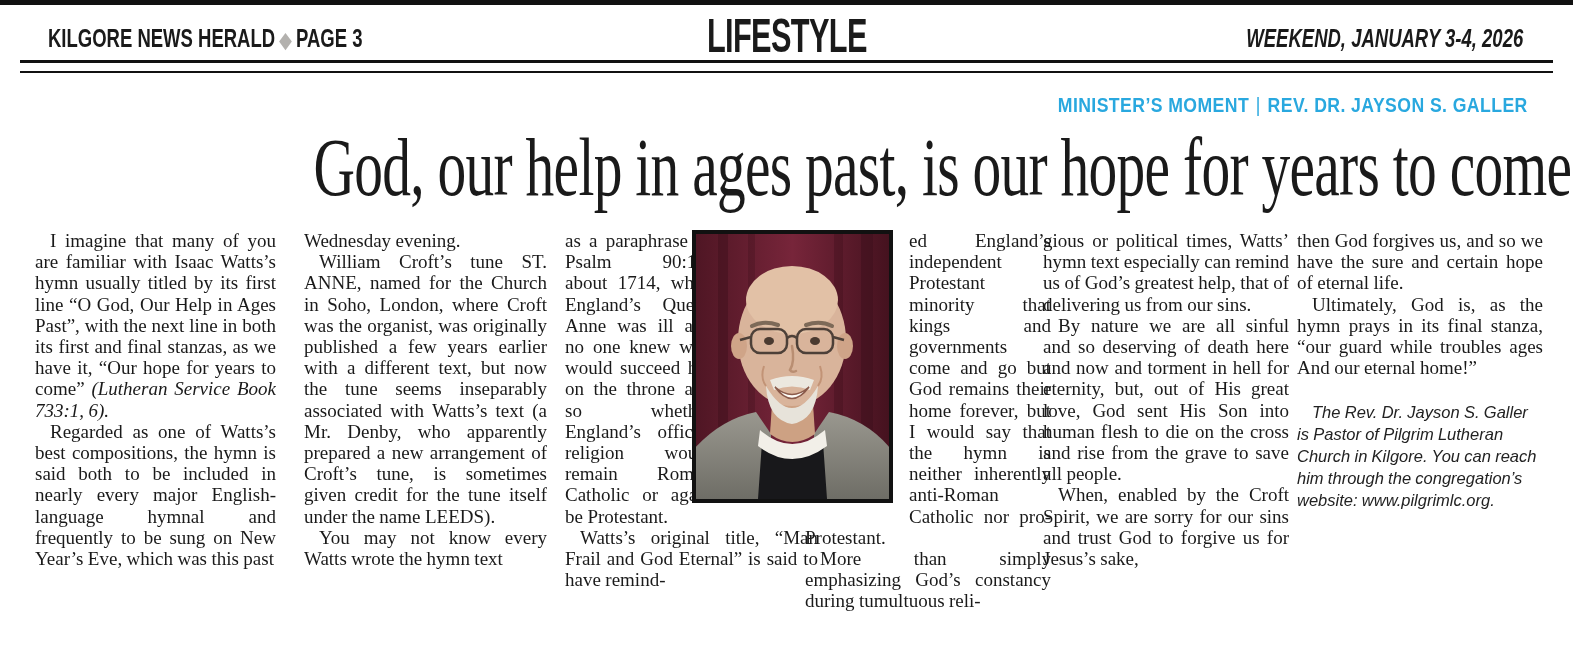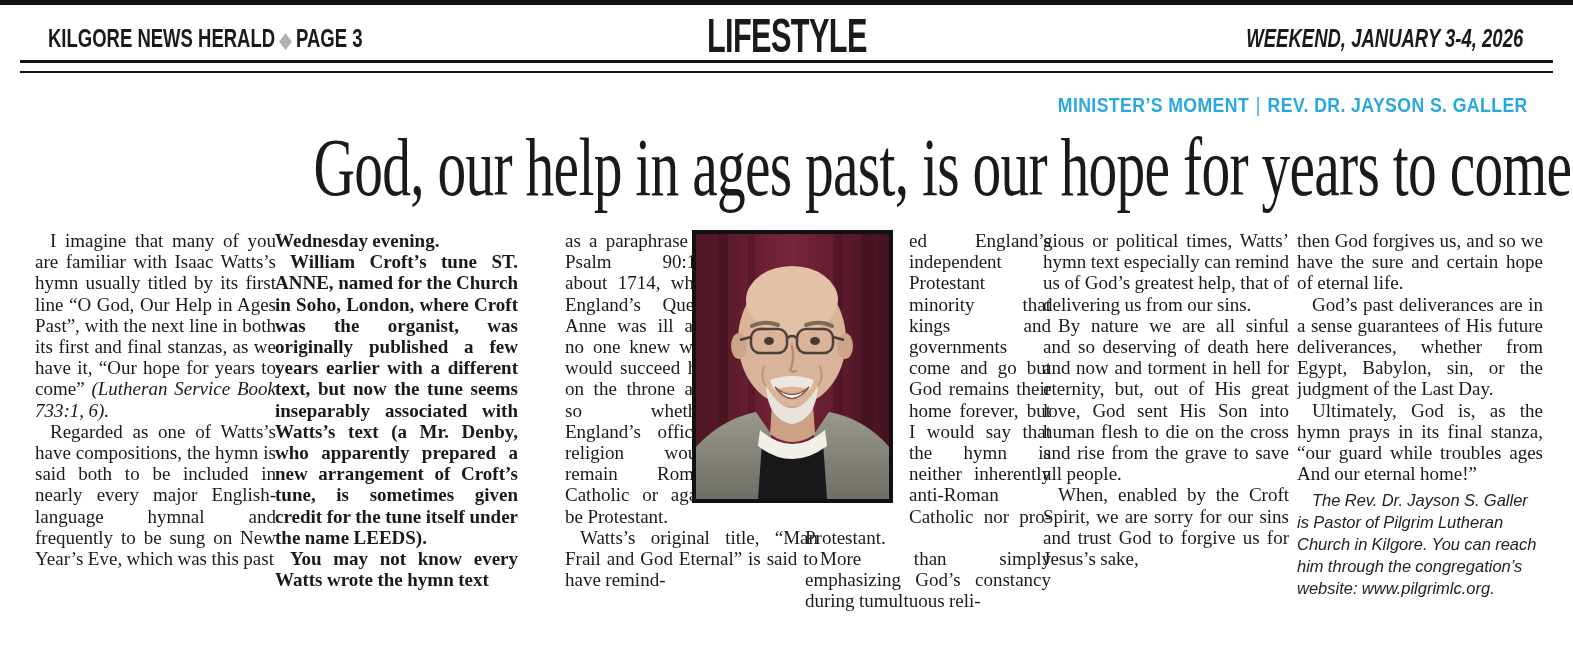--- a/index.html
+++ b/index.html
@@ -41,33 +41,33 @@
     font-family:"Liberation Serif",serif;font-size:82px;font-weight:normal;
     display:inline-block;transform:scaleX(0.70);transform-origin:center;
     white-space:nowrap;letter-spacing:-1px;
   }
   
   .col{
     position:absolute;top:230px;height:414px;overflow:hidden;
     text-align:justify;font-size:19px;line-height:21.2px;word-spacing:-0.3px;
   }
   #col1{left:35px;width:241px;}
-  #col2{left:275px;width:243px;font-weight:bold;}
+  #col2{left:304px;width:243px;}
   #col3{left:565px;width:253px;}
   #col4{left:794px;width:246px;margin-left:11px;}
   #col5{left:1043px;width:246px;font-family:Liberation Serif, serif;}
   #col6{left:1297px;width:246px;}
   .spacer-r{float:right;width:106px;height:277px;}
   .spacer-l{float:left;width:104px;height:277px;}
   .para{margin:0;}
   .para.indent{text-indent:15px;}
   .ital{font-style:italic;}
   .para.bio{
     font-family:"Liberation Sans",sans-serif;font-style:italic;font-weight:400;
-    font-size:16.5px;line-height:21.8px;text-align:left;margin-top:6px;color:#222;
+    font-size:16.5px;line-height:21.8px;text-align:left;margin-top:24px;color:#222;
   }
   
   .photo{
     position:absolute;left:692px;top:230px;width:201px;height:273px;
     border:4px solid #111;box-sizing:border-box;background:#5d1b2a;
   }
   .photo svg{display:block;width:100%;height:100%;}
 </style>
 </head>
 <body>
@@ -92,21 +92,21 @@
     <span>MINISTER’S MOMENT</span><span class="kicker-sep">|</span><span>REV. DR. JAYSON S. GALLER</span>
   </span>
 </div>
 
 <div class="headline">
   <span class="headline-inner">God, our help in ages past, is our hope for years to come</span>
 </div>
 
 <div id="col1" class="col">
     <p class="para indent"><span>I imagine that many of you are familiar with Isaac Watts’s hymn usually titled by its first line “O God, Our Help in Ages Past”, with the next line in both its first and final stanzas, as we have it, “Our hope for years to come” </span><span class="ital">(Lutheran Service Book 733:1, 6).</span></p>
-    <p class="para indent"><span>Regarded as one of Watts’s have compositions, the hymn is said both to be included in nearly every major English-language hymnal and frequently to be sung on New Year’s Eve, which was this past</span></p>
+    <p class="para indent"><span>Regarded as one of Watts’s best compositions, the hymn is said both to be included in nearly every major English-language hymnal and frequently to be sung on New Year’s Eve, which was this past</span></p>
   </div>
 <div id="col2" class="col">
     <p class="para"><span>Wednesday evening.</span></p>
     <p class="para indent"><span>William Croft’s tune ST. ANNE, named for the Church in Soho, London, where Croft was the organist, was originally published a few years earlier with a different text, but now the tune seems inseparably associated with Watts’s text (a Mr. Denby, who apparently prepared a new arrangement of Croft’s tune, is sometimes given credit for the tune itself under the name LEEDS).</span></p>
     <p class="para indent"><span>You may not know every Watts wrote the hymn text</span></p>
   </div>
 <div id="col3" class="col">
   <div class="spacer-r"></div>
 <p class="para"><span>as a paraphrase of Psalm 90:1-5 about 1714, when England’s Queen Anne was ill and no one knew who would succeed her on the throne and so whether England’s official religion would remain Roman Catholic or again be Protestant.</span></p>
     <p class="para indent"><span>Watts’s original title, “Man Frail and God Eternal” is said to have remind-</span></p>
@@ -116,21 +116,20 @@
 <p class="para"><span>ed England’s independent Protestant minority that kings and governments come and go but God remains their home forever, but I would say that the hymn is neither inherently anti-Roman Catholic nor pro-Protestant.</span></p>
     <p class="para indent"><span>More than simply emphasizing God’s constancy during tumultuous reli-</span></p>
   </div>
 <div id="col5" class="col">
     <p class="para"><span>gious or political times, Watts’ hymn text especially can remind us of God’s greatest help, that of delivering us from our sins.</span></p>
     <p class="para indent"><span>By nature we are all sinful and so deserving of death here and now and torment in hell for eternity, but, out of His great love, God sent His Son into human flesh to die on the cross and rise from the grave to save all people.</span></p>
     <p class="para indent"><span>When, enabled by the Croft Spirit, we are sorry for our sins and trust God to forgive us for Jesus’s sake,</span></p>
   </div>
 <div id="col6" class="col">
     <p class="para"><span>then God forgives us, and so we have the sure and certain hope of eternal life.</span></p>
-    <p class="para indent"><span>God’s past deliverances are in a sense guarantees of His future deliverances, whether from Egypt, Babylon, sin, or the judgment of the Last Day.</span></p>
     <p class="para indent"><span>Ultimately, God is, as the hymn prays in its final stanza, “our guard while troubles ages And our eternal home!”</span></p>
     <p class="para indent bio"><span>The Rev. Dr. Jayson S. Galler is Pastor of Pilgrim Lutheran Church in Kilgore. You can reach him through the congregation’s website: www.pilgrimlc.org.</span></p>
   </div>
 
 <div class="photo" title="Portrait of Rev. Dr. Jayson S. Galler">
   <svg viewBox="0 0 193 265" preserveAspectRatio="none">
     <defs>
       <linearGradient id="bg" x1="0" y1="0" x2="1" y2="0">
         <stop offset="0" stop-color="#4f1624"></stop>
         <stop offset="0.5" stop-color="#77253a"></stop>

